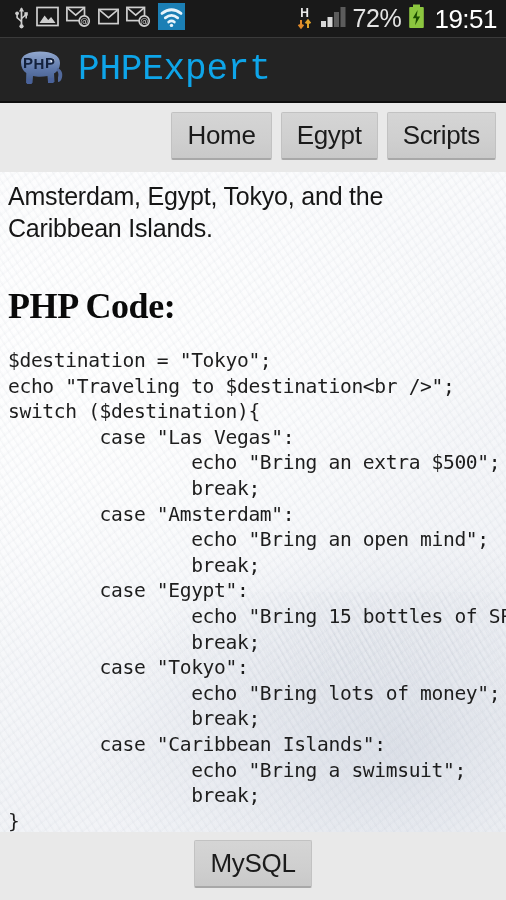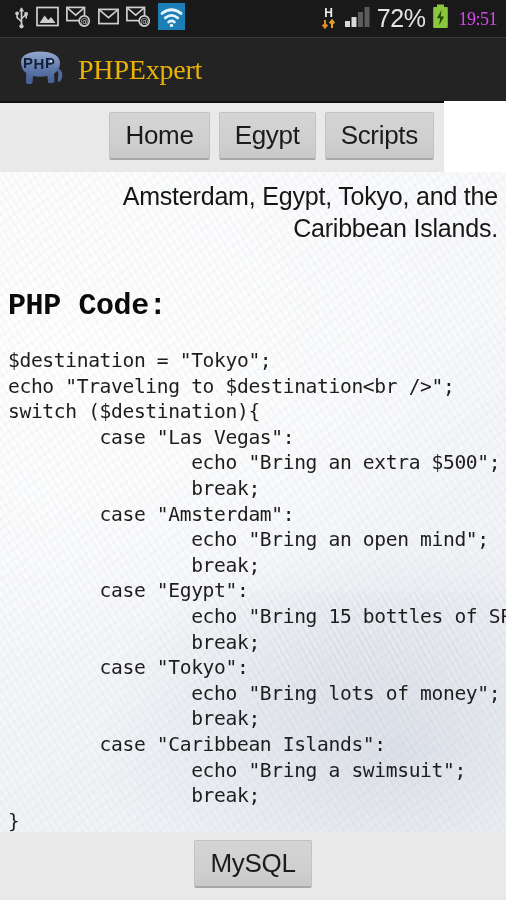--- a/index.html
+++ b/index.html
@@ -48,23 +48,23 @@
     gap: 1px;
   }
 
   #battery-pct {
     color: #e4e4e4;
     font-size: 25px;
     font-family: "Liberation Sans", sans-serif;
     letter-spacing: -0.4px;
   }
   #clock {
-    color: #d946ef;
-    font-size: 18px;
-    font-family: Liberation Serif, serif;
+    color: #ffffff;
+    font-size: 26px;
+    font-family: Liberation Sans, sans-serif;
     letter-spacing: -0.5px;
     margin-left: 2px;
     line-height: 28px;
   }
 
   
   #app-bar {
     position: absolute;
     top: 38px; left: 0;
     width: 506px;
@@ -75,31 +75,31 @@
     padding-left: 14px;
     z-index: 29;
   }
   #app-logo {
     width: 52px;
     height: 42px;
     flex: 0 0 auto;
     margin-right: 12px;
   }
   #app-title {
-    color: #eab308;
-    font-size: 28px;
-    font-family: Liberation Serif, serif;
+    color: #0ea5e9;
+    font-size: 36px;
+    font-family: Liberation Mono, monospace;
     letter-spacing: -0.2px;
   }
 
   
   #top-nav {
     position: absolute;
     top: 101px; left: 0;
-    width: 444px;
+    width: 506px;
     height: 71px;
     background: #e9e9e9;
     border-top: 2px solid #0e0e0e;
     display: flex;
     align-items: center;
     justify-content: flex-end;
     padding: 0 10px 3px 0;
     gap: 9px;
     z-index: 28;
   }
@@ -173,29 +173,28 @@
     padding: 0 8px;
   }
 
   #intro-text {
     font-size: 25px;
     line-height: 32px;
     color: #161616;
     font-family: "Liberation Sans", sans-serif;
     padding-top: 8px;
     letter-spacing: -0.2px;
-    text-align: right;
   }
 
   .sec-heading {
-    font-size: 30px;
+    font-size: 36px;
     line-height: 36px;
     font-weight: bold;
     color: #0a0a0a;
-    font-family: Liberation Mono, monospace;
+    font-family: Liberation Serif, serif;
     letter-spacing: -0.4px;
   }
   #php-code-heading { margin-top: 44px; }
 
   #code-block {
     font-family: "DejaVu Sans Mono", "Liberation Mono", monospace;
     font-size: 19.6px;
     line-height: 25.6px;
     color: #1d1d1d;
     white-space: pre;

